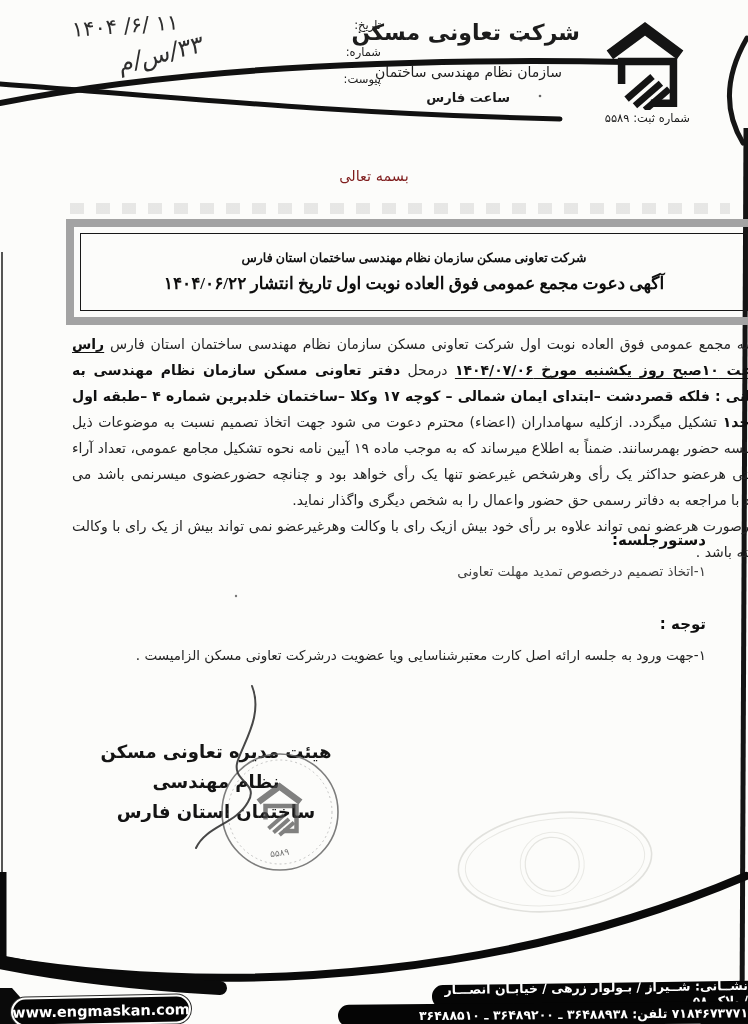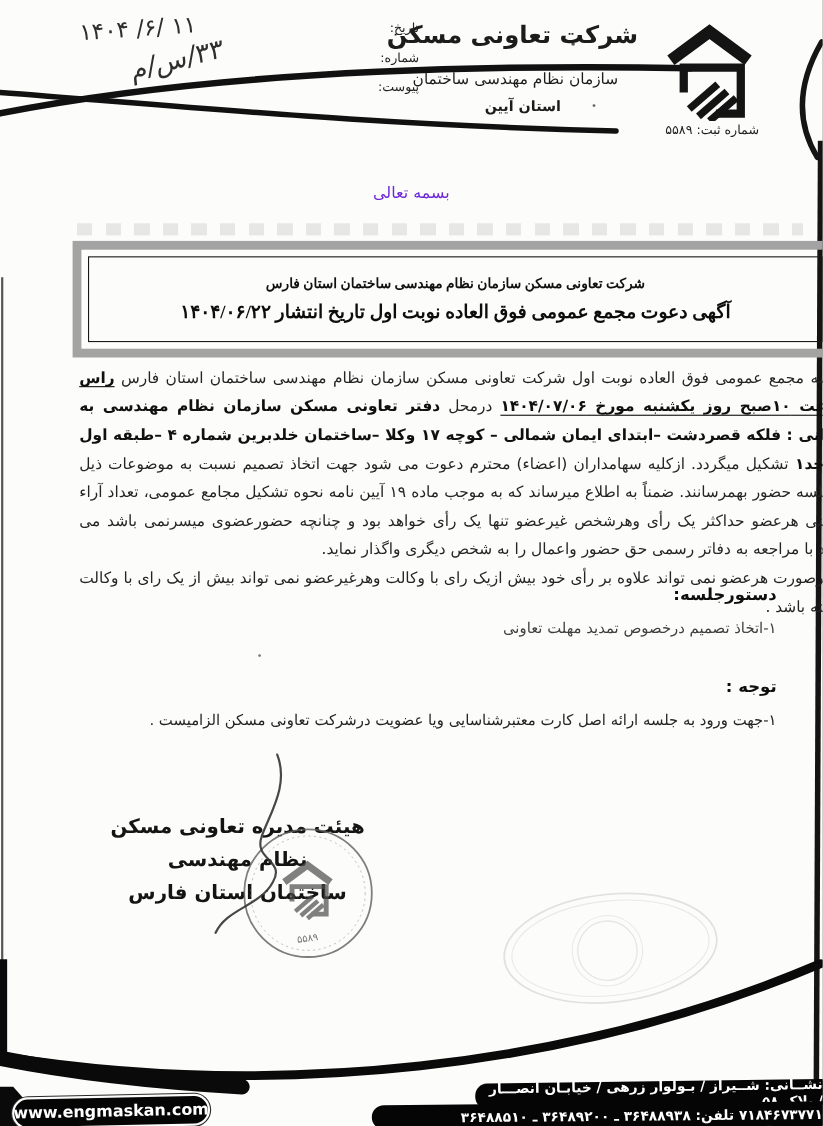--- a/index.html
+++ b/index.html
@@ -19,21 +19,21 @@
   
   .brand-name{top:20px;right:168px;font-size:22px;font-weight:bold;letter-spacing:0;}
   .brand-org1{top:64px;right:186px;font-size:14px;font-weight:normal;}
   .brand-org2{top:90px;right:238px;font-size:13px;font-weight:bold;}
   .reg-no{top:111px;right:58px;font-size:11.5px;}
   .meta-label{right:367px;font-size:11.5px;color:#222;text-align:center;}
   .hw{color:#2e2e2e;}
   .hw-date{top:14px;left:72px;font-size:21px;transform:rotate(-4deg);letter-spacing:3px;}
   .hw-num{top:40px;left:118px;font-size:24px;transform:rotate(-14deg) skewX(-8deg);letter-spacing:2px;}
 
-  .besmele{top:168px;left:0;width:748px;text-align:center;font-size:14.5px;color:#6d28d9;}
+  .besmele{top:168px;left:0;width:748px;text-align:center;font-size:14.5px;color:#7f1d1d;}
 
   
   .title-box{
     top:219px;left:66px;width:668px;height:78px;
     border:8px solid #a3a3a3;
     padding:6px;
     font-family:Liberation Serif, serif;
   }
   .title-box-inner{
     width:100%;height:100%;
@@ -115,21 +115,21 @@
   <svg class="abs" style="top:18px;right:56px" width="94" height="92" viewBox="0 0 110 110">
     <polyline points="13,44 55,13 97,44" fill="none" stroke="#141414" stroke-width="13"></polyline>
     <path d="M 27,79 L 27,52 L 89,52 L 89,102 L 62,102" fill="none" stroke="#141414" stroke-width="9"></path>
     <line x1="33" y1="97" x2="64" y2="70" stroke="#141414" stroke-width="8"></line>
     <line x1="43" y1="105" x2="74" y2="78" stroke="#141414" stroke-width="8"></line>
     <line x1="55" y1="110" x2="84" y2="85" stroke="#141414" stroke-width="8"></line>
   </svg>
 
   <div class="abs rtl brand-name">شرکت تعاونی مسکن</div>
   <div class="abs rtl brand-org1">سازمان نظام مهندسی ساختمان</div>
-  <div class="abs rtl brand-org2">استان آیین</div>
+  <div class="abs rtl brand-org2">ساعت فارس</div>
   <div class="abs rtl reg-no">شماره ثبت: ۵۵۸۹</div>
 
   <div class="abs rtl meta-label" style="top:18px">تاریخ:</div>
   <div class="abs rtl meta-label" style="top:45px">شماره:</div>
   <div class="abs rtl meta-label" style="top:72px">پیوست:</div>
 
   <div class="abs ltr hw hw-date">۱۴۰۴ /۶/ ۱۱</div>
   <div class="abs rtl hw hw-num">۳۳/س/م</div>
 
   <div class="abs rtl besmele">بسمه تعالی</div>

